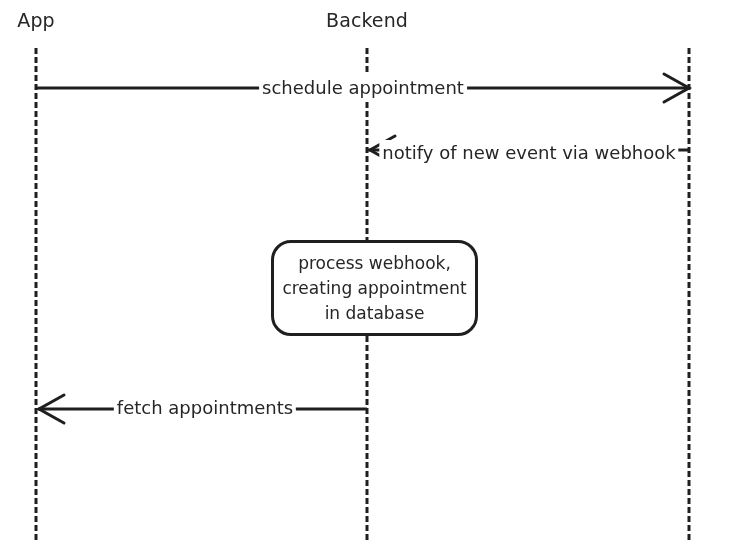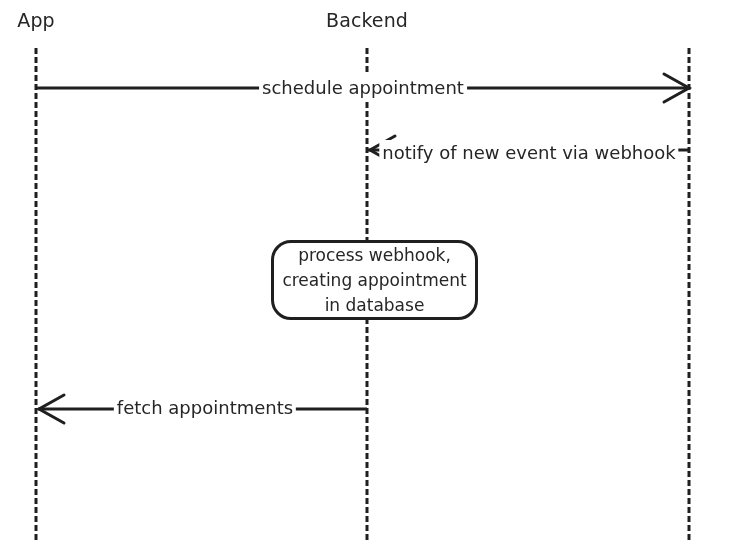--- a/index.html
+++ b/index.html
@@ -96,21 +96,21 @@
   <div class="msg-line" style="left:368px; top:150px; width:58px;"></div>
   <div class="msg-line" style="left:630px; top:150px; width:59px;"></div>
   <div class="arrowhead" style="left:366px; top:133px;">
     <svg width="32" height="34" viewBox="0 0 32 34">
       <polyline points="29,3 4,17 29,31" fill="none" stroke="#1f1f1f" stroke-width="3" stroke-linecap="round" stroke-linejoin="miter"></polyline>
     </svg>
   </div>
   <div class="msg-label" style="left:529px; top:137px;margin-top:16px;">notify of new event via
 webhook</div>
 
-  <div class="note-box" style="left:271px; top:240px; width:207px; height:80px;">
+  <div class="note-box" style="left:271px; top:240px; width:207px; height:96px;">
     <div class="note-text">process webhook,
 creating appointment
 in database</div>
   </div>
 
   <div class="msg-line" style="left:38px; top:409px; width:329px;"></div>
   <div class="arrowhead" style="left:35px; top:392px;">
     <svg width="32" height="34" viewBox="0 0 32 34">
       <polyline points="29,3 4,17 29,31" fill="none" stroke="#1f1f1f" stroke-width="3" stroke-linecap="round" stroke-linejoin="miter"></polyline>
     </svg>

